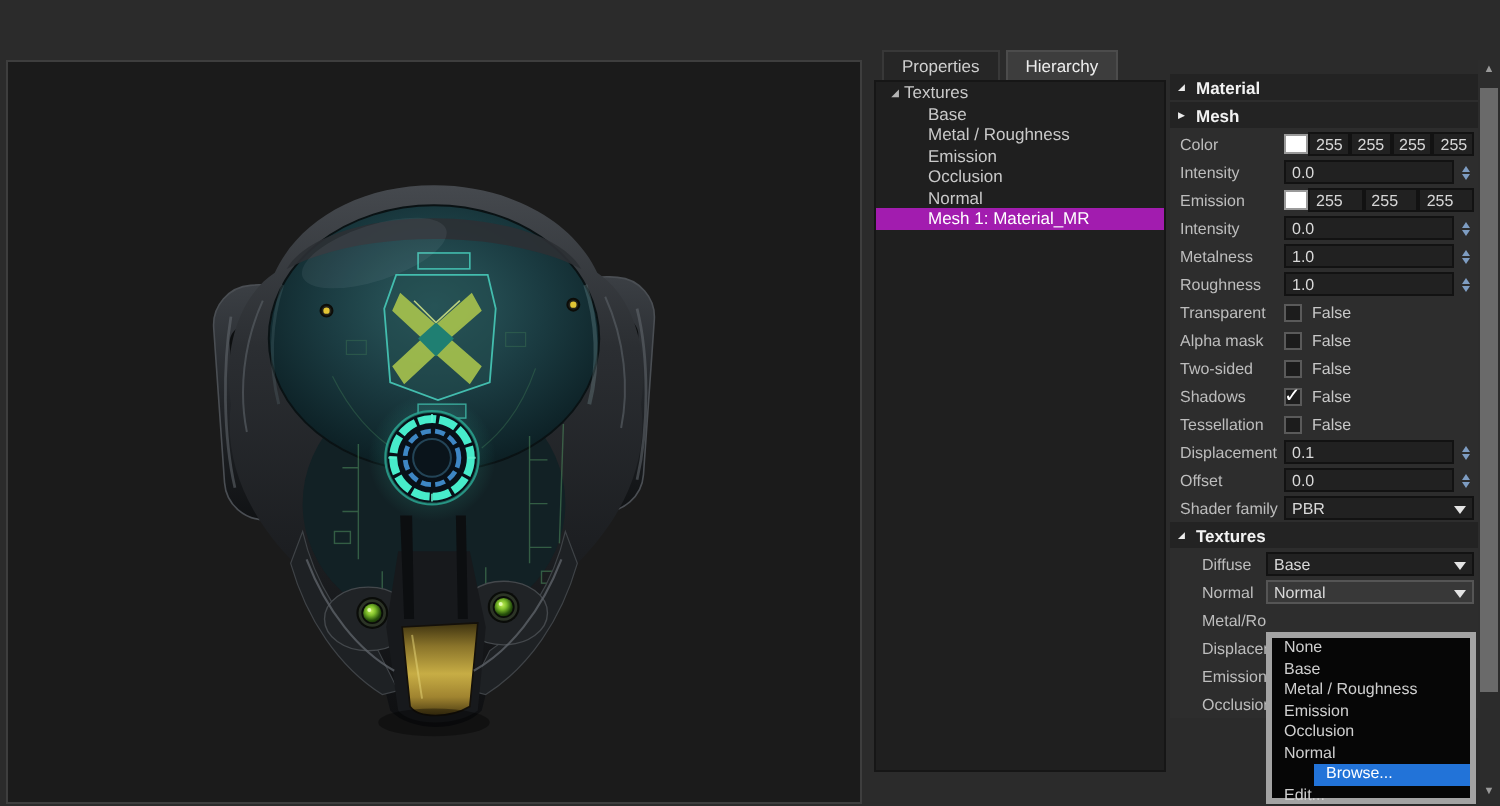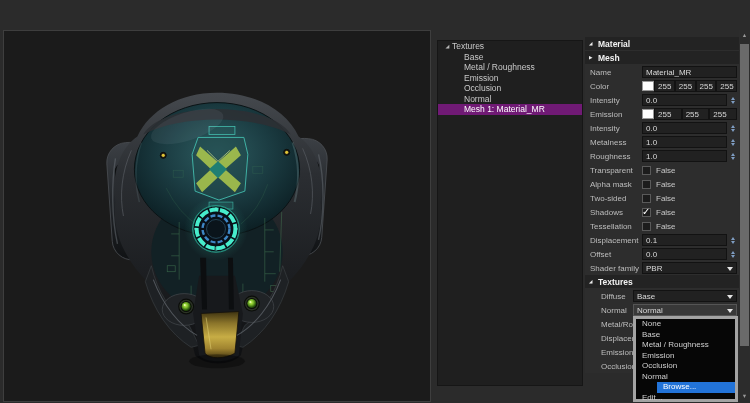--- a/index.html
+++ b/index.html
@@ -27,21 +27,21 @@
   #tabs { position:absolute; left:441px; top:25px; height:15px; display:flex; }
   .tab { font-size:8.5px; color:#cfcfcf; padding:0 9px; line-height:14px; background:#262626;
          border:1px solid #383838; border-bottom:none; margin-right:3px; }
   .tab.active { background:#3d3d3d; border-color:#4c4c4c; color:#eee; }
 
   
   #tree { position:absolute; left:437px; top:40px; width:146px; height:346px;
           background:#1f1f1f; border:1px solid #161616; overflow:hidden; }
   .titem { height:10.5px; display:flex; align-items:center; font-size:8.5px; color:#c9c9c9;
            white-space:nowrap; overflow:hidden; }
-  .titem.selected { background:#701a75; color:#fff;align-items:center; }
+  .titem.selected { background:#a21caf; color:#fff;align-items:center; }
   .tarrow { width:9px; font-size:5px; color:#b5b5b5; text-align:center; flex:none; }
 
   
   #props { position:absolute; left:585px; top:37px; width:154px; background:#2d2d2d; }
   .phead { height:13px; background:#232323; display:flex; align-items:center; padding-left:4px;
            margin-bottom:1px; }
   .pharrow { font-size:4.5px; color:#ececec; width:9px; flex:none; }
   .phlabel { font-size:8.5px; font-weight:bold; color:#f2f2f2; }
   .prow { height:14px; display:flex; align-items:center; padding:0 2px 0 5px; }
   .plabel { width:52px; flex:none; font-size:8px; color:#bdbdbd; white-space:nowrap; overflow:hidden; }
@@ -216,20 +216,24 @@
         <path d="M290,112 C296,130 297,152 292,172" stroke="#9fc6c8" stroke-width="2" opacity="0.22" fill="none"></path>
         <path d="M138,112 C132,130 131,152 136,172" stroke="#8fb0b4" stroke-width="1.5" opacity="0.15" fill="none"></path>
         <path d="M150,250 C160,276 176,296 194,306" stroke="#5d6268" stroke-width="1.1" fill="none" opacity="0.8"></path>
         <path d="M278,250 C268,276 252,296 234,306" stroke="#5d6268" stroke-width="1.1" fill="none" opacity="0.8"></path>
         <path d="M128,120 C118,142 116,166 120,186" stroke="#565b61" stroke-width="1" fill="none" opacity="0.7"></path>
         <path d="M300,118 C310,140 312,164 308,184" stroke="#565b61" stroke-width="1" fill="none" opacity="0.7"></path>
       </g>
     </svg>
   </div>
 
+  <div id="tabs">
+      <div class="tab">Properties</div>
+      <div class="tab active">Hierarchy</div>
+    </div>
   <div id="tree">
       <div class="titem" style="padding-left: 5px;">
         <span class="tarrow">◢</span>
         <span class="tlabel">Textures</span>
       </div>
       <div class="titem" style="padding-left: 26px;">
         <span class="tlabel">Base</span>
       </div>
       <div class="titem" style="padding-left: 26px;">
         <span class="tlabel">Metal / Roughness</span>
@@ -248,26 +252,20 @@
       </div>
     </div>
   <div id="props">
       <div class="phead">
         <span class="pharrow">◢</span>
         <span class="phlabel">Material</span>
       </div>
       <div class="phead">
         <span class="pharrow">▶</span>
         <span class="phlabel">Mesh</span>
-      </div>
-      <div class="prow">
-        <span class="plabel">Name</span>
-        <span class="pctrl">
-          <span class="fld">Material_MR</span>
-        </span>
       </div>
       <div class="prow">
         <span class="plabel">Color</span>
         <span class="pctrl">
           <span class="sw"></span>
           <span class="cv">255</span>
           <span class="cv">255</span>
           <span class="cv">255</span>
           <span class="cv">255</span>
         </span>

